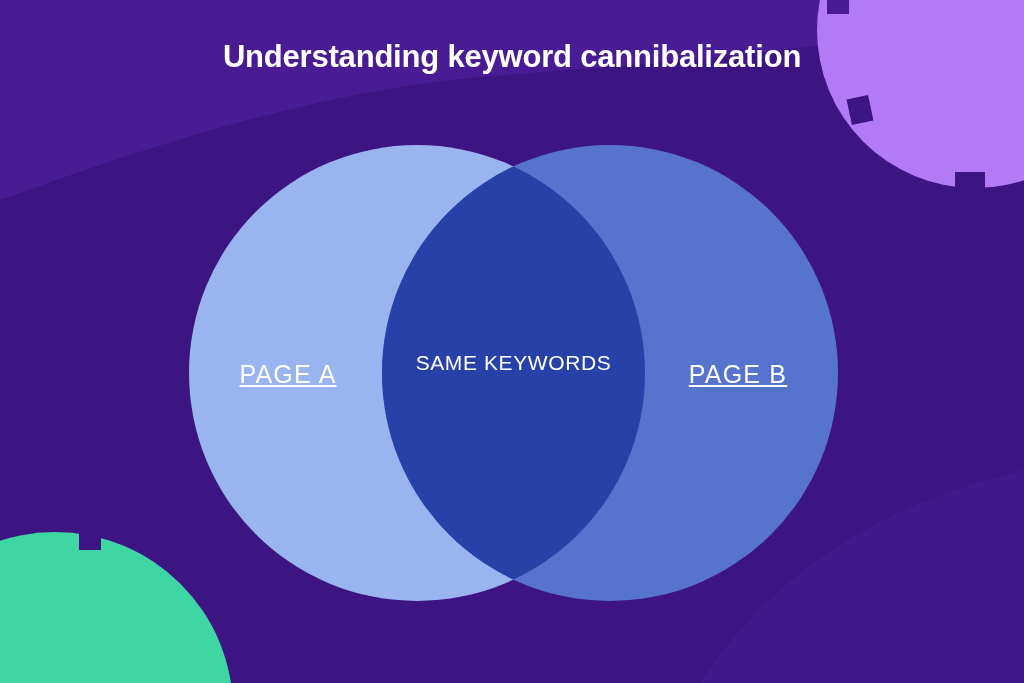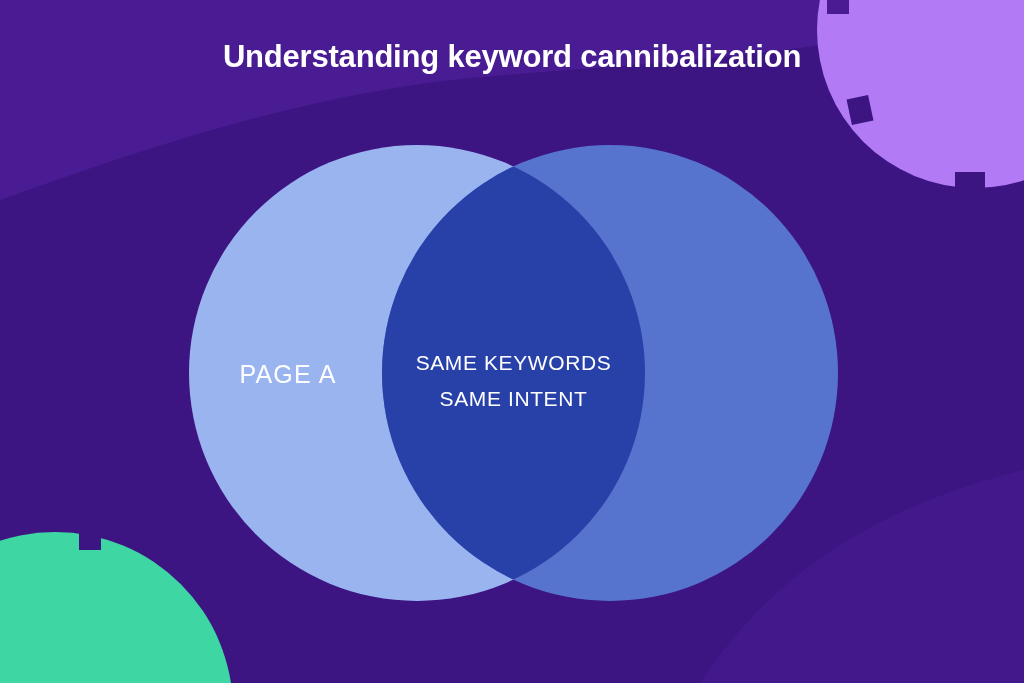--- a/index.html
+++ b/index.html
@@ -40,20 +40,21 @@
   }
   .venn-label {
     position: absolute;
     color: #ffffff;
     font-size: 25px;
     font-weight: normal;
     letter-spacing: 1.2px;
     text-align: center;
     white-space: nowrap;
     z-index: 30;
+    text-decoration: underline;
   }
   #label-page-a {
     left: 190px;
     top: 360px;
     width: 196px;
   }
   #label-page-b {
     left: 640px;
     top: 360px;
     width: 196px;
@@ -112,19 +113,19 @@
     <circle cx="610" cy="373" r="228" fill="#5674cd"></circle>
     <g clip-path="url(#clip-left)">
       <circle cx="610" cy="373" r="228" fill="#2841a8"></circle>
     </g>
   </svg>
 
   <div class="title">Understanding keyword cannibalization</div>
 
   <div class="venn-label" id="label-page-a">PAGE A</div>
 
+  <div class="venn-label" id="label-page-b">PAGE B</div>
 
   <div id="label-overlap">
     <span class="line">SAME KEYWORDS</span>
-    <span class="line">SAME INTENT</span>
   </div>
 
 </div>
 
 </body></html>

